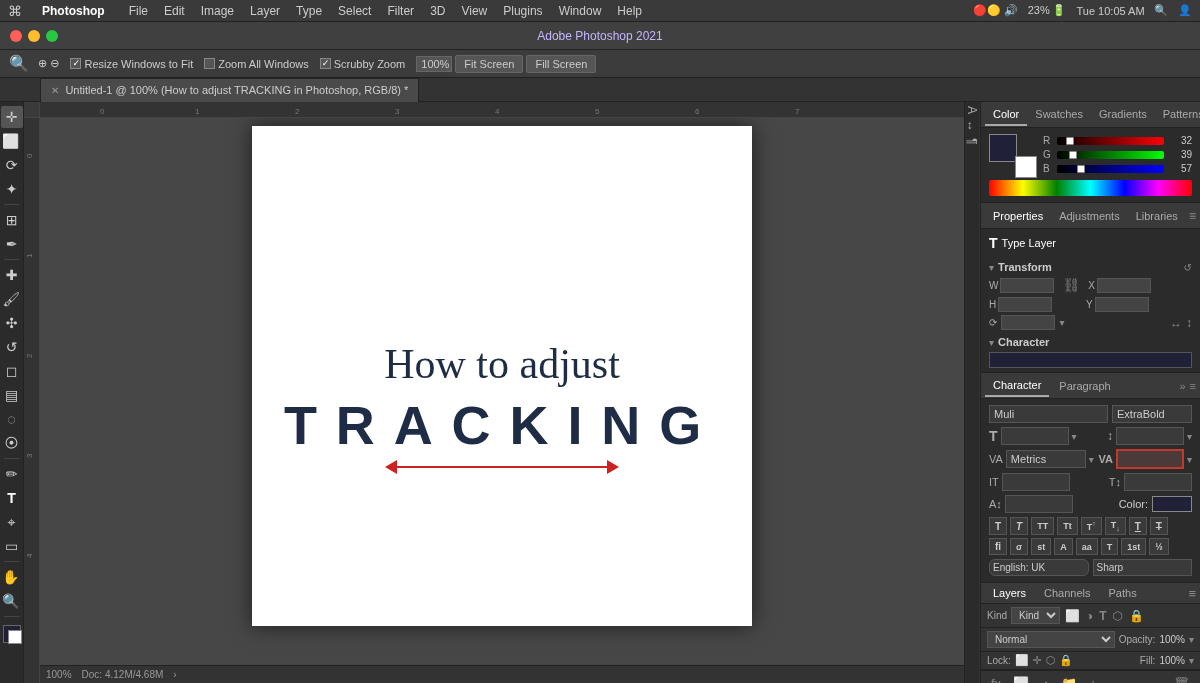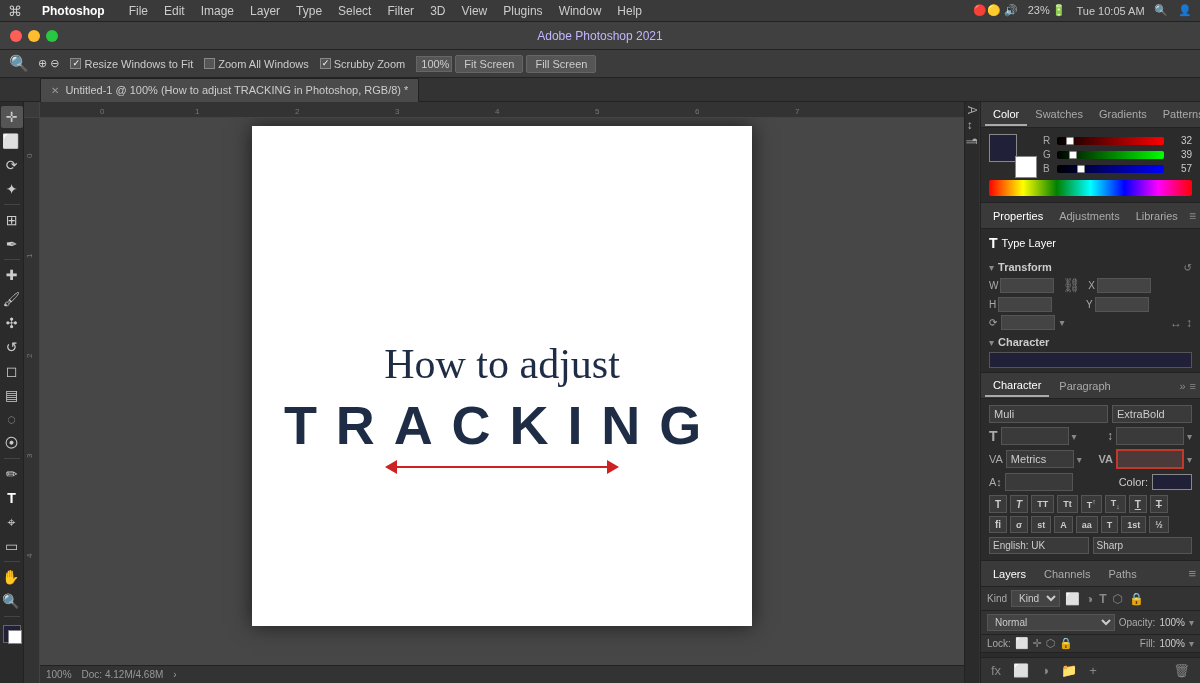--- a/index.html
+++ b/index.html
@@ -433,32 +433,42 @@
           <div class="char-field-group" style="margin-left:auto;">
             <span style="font-size:12px;color:#aaa;">↕</span>
             <input class="char-field" type="text" readonly="" style="">
             <span style="color:#888;font-size:10px;cursor:pointer;">▾</span>
           </div>
         </div>
 
         <div class="char-row">
           <div class="char-field-group">
             <span style="font-size:11px;color:#aaa;">VA</span>
-            <select class="char-dropdown" style="width:68px;">
+            <select class="char-dropdown" style="width:80px;">
               <option>Metrics</option>
             </select>
             <span style="color:#888;font-size:10px;cursor:pointer;">▾</span>
           </div>
           <div class="char-field-group" style="margin-left:auto;">
             <span style="font-size:11px;color:#aaa;font-weight:bold;">VA</span>
             <input class="char-field highlighted" type="text" readonly="" style="">
             <span style="color:#888;font-size:10px;cursor:pointer;">▾</span>
           </div>
         </div>
 
+        <div class="char-row">
+          <div class="char-field-group">
+            <span style="font-size:11px;color:#aaa;">IT</span>
+            <input class="char-field" type="text" readonly="" style="">
+          </div>
+          <div class="char-field-group" style="margin-left:auto;">
+            <span style="font-size:11px;color:#aaa;">T↕</span>
+            <input class="char-field" type="text" readonly="" style="">
+          </div>
+        </div>
 
         <div class="char-row">
           <div class="char-field-group">
             <span style="font-size:11px;color:#aaa;">A↕</span>
             <input class="char-field" type="text" readonly="" style="">
           </div>
           <div style="display:flex;align-items:center;gap:4px;margin-left:auto;">
             <span style="font-size:11px;color:#ccc;">Color:</span>
             <div style="width:40px;height:16px;background:#202039;border:1px solid #888;"></div>
           </div>
@@ -480,21 +490,21 @@
           <button class="char-style-btn" style="font-size:9px;">σ</button>
           <button class="char-style-btn" style="font-size:9px;">st</button>
           <button class="char-style-btn" style="font-size:9px;">A</button>
           <button class="char-style-btn" style="font-size:9px;">aa</button>
           <button class="char-style-btn" style="font-size:9px;">T</button>
           <button class="char-style-btn" style="font-size:9px;">1st</button>
           <button class="char-style-btn" style="font-size:9px;">½</button>
         </div>
 
         <div class="char-lang-row">
-          <select class="char-lang-dropdown" style="flex:1;">
+          <select class="char-lang-dropdown" style="flex:1;border-radius:6px;">
             <option>English: UK</option>
           </select>
           <select class="char-lang-dropdown" style="width:60px;">
             <option>Sharp</option>
           </select>
         </div>
       </div>
     </div>
 
     <div class="layers-panel">

